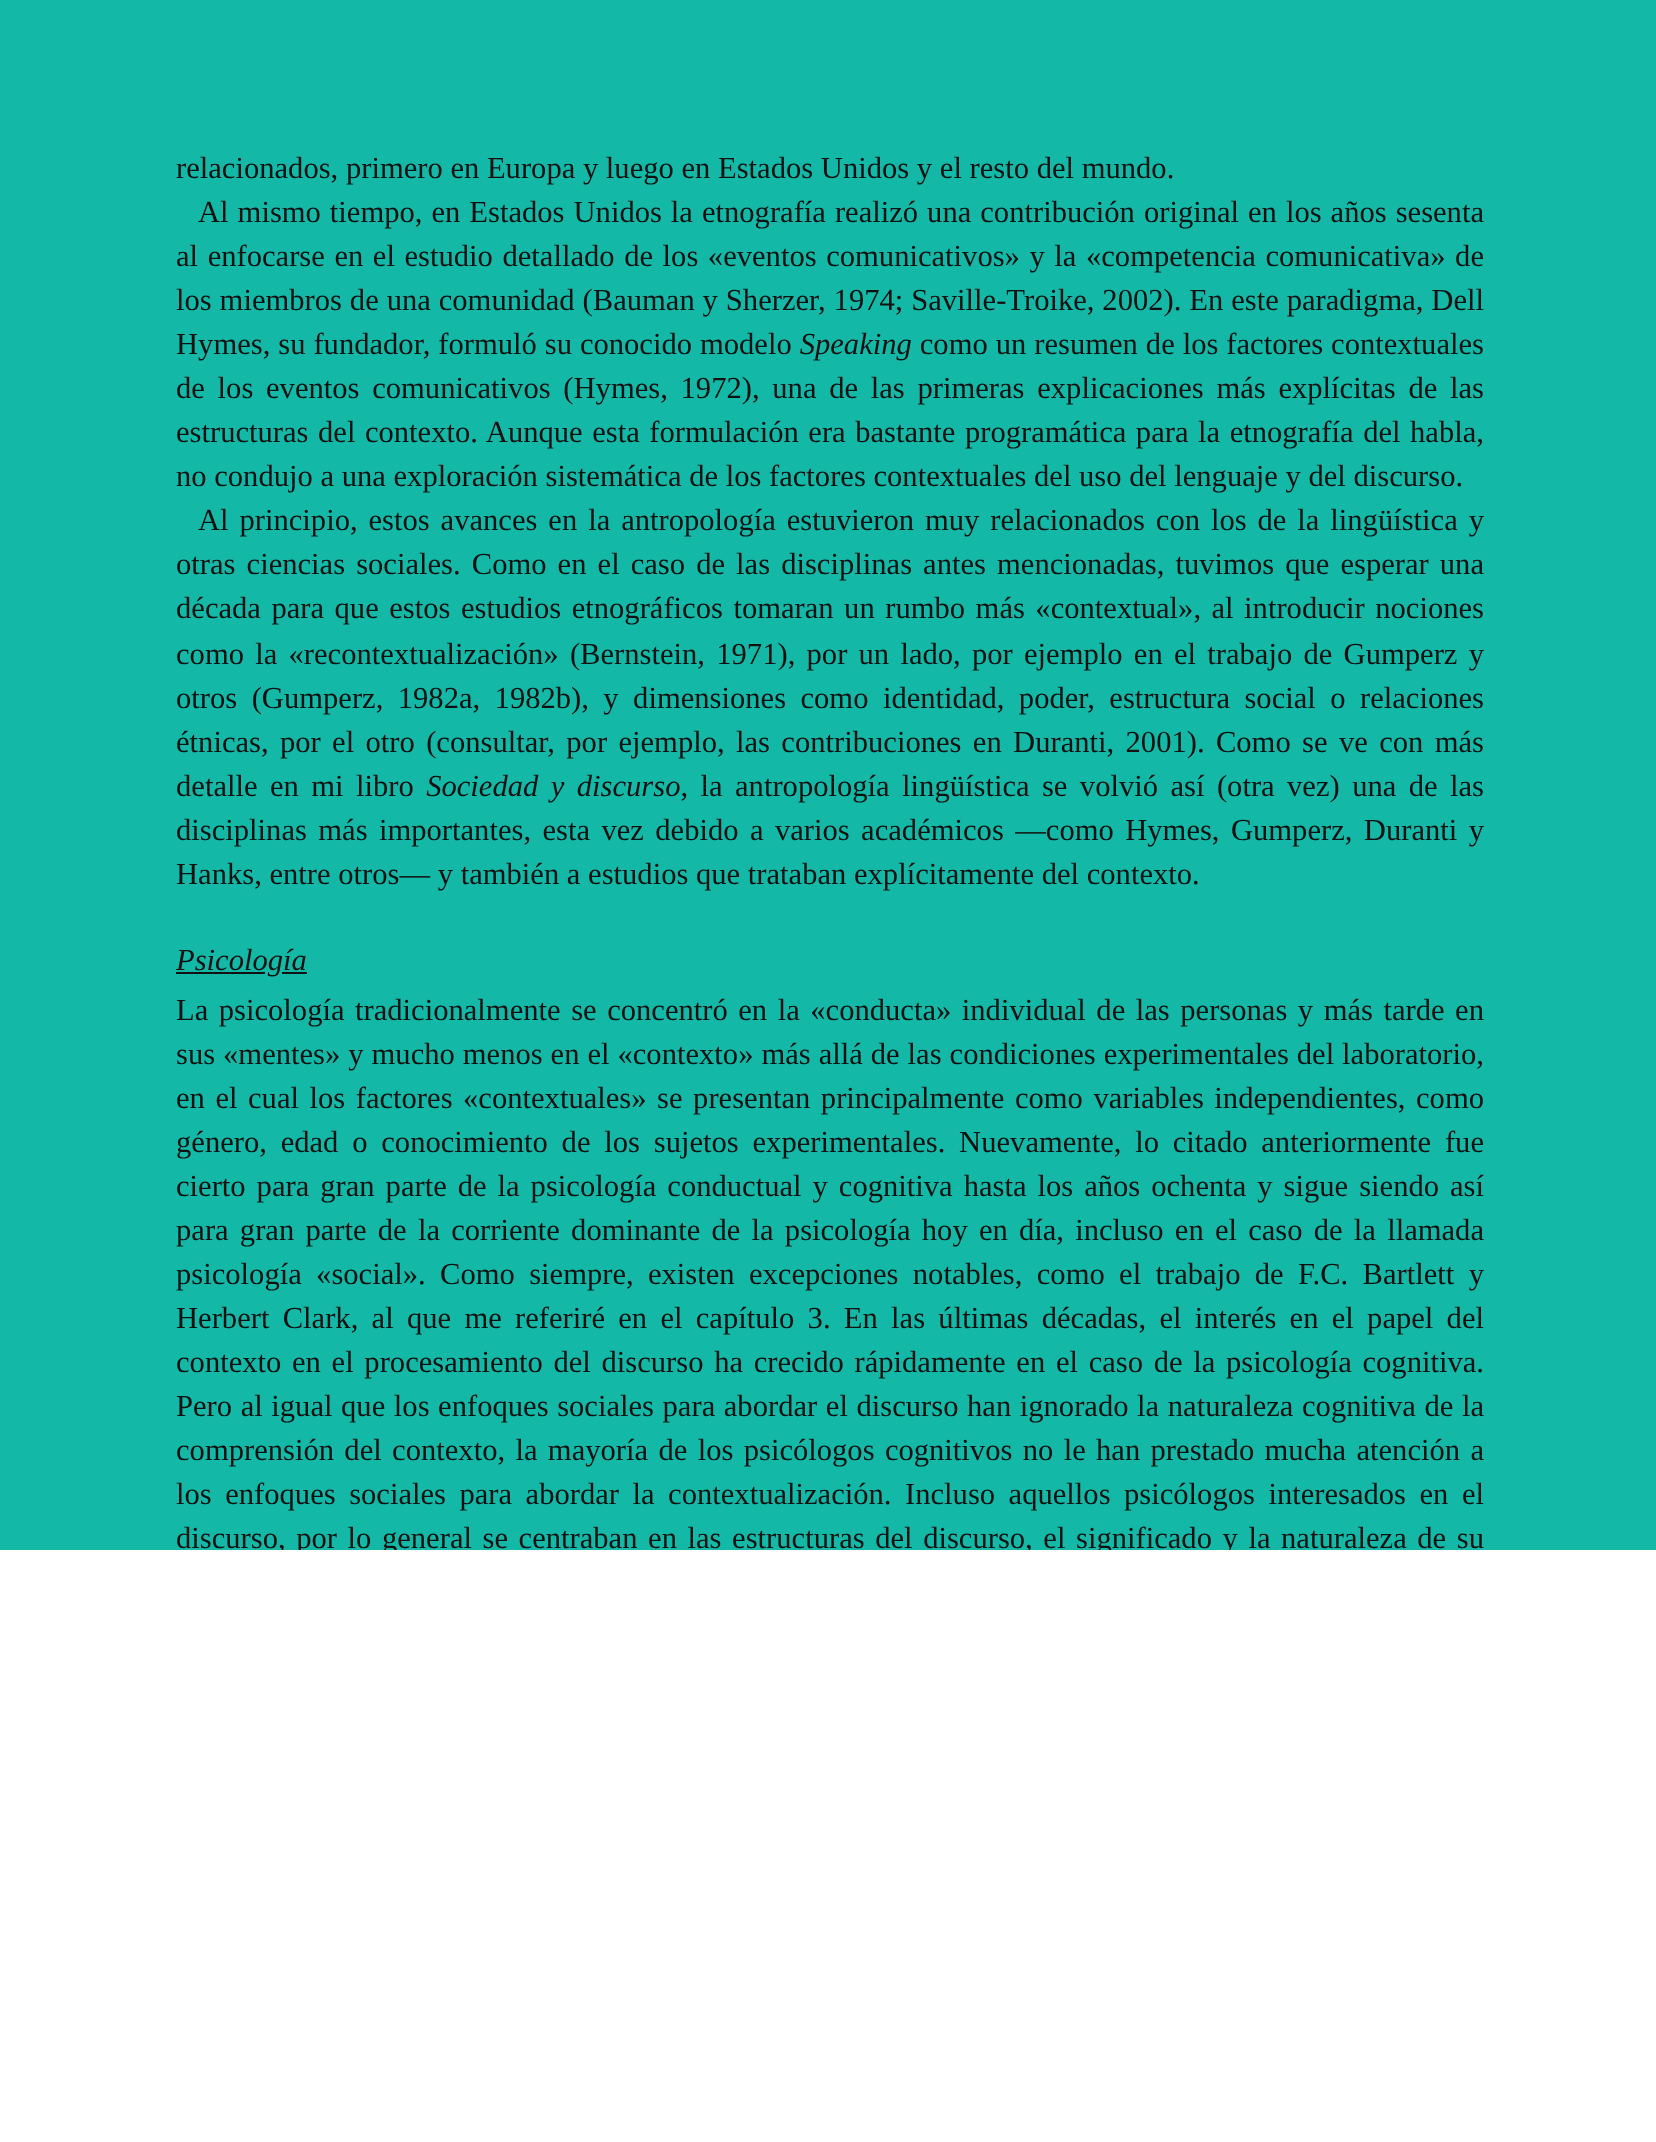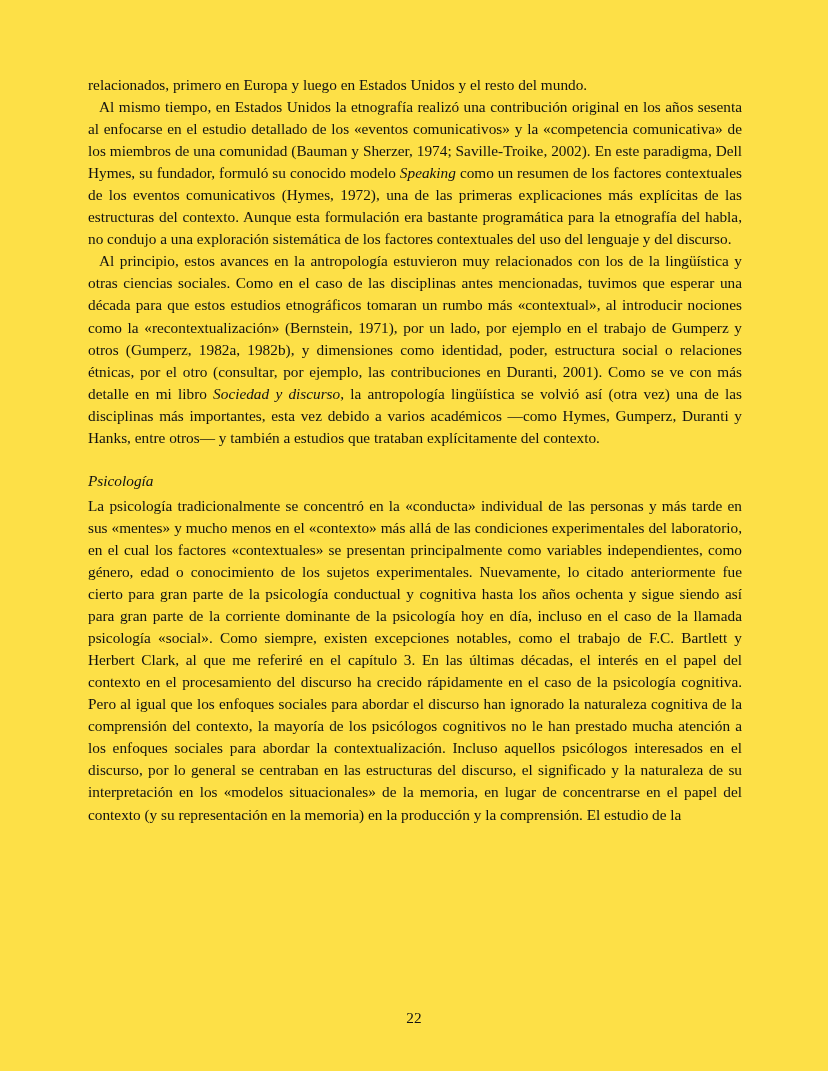--- a/index.html
+++ b/index.html
@@ -8,22 +8,22 @@
     padding: 0;
     background: #ffffff;
   }
   body {
     font-family: "Liberation Serif", "DejaVu Serif", serif;
     color: #111111;
   }
   .page {
     position: relative;
     width: 828px;
-    height: 1071px;
-    background: #fde047;
+    height: 775px;
+    background: #14b8a6;
     overflow: hidden;
     box-sizing: border-box;
   }
   .text-column {
     position: absolute;
     left: 88px;
     top: 74px;
     width: 654px;
   }
   p.body-par {
@@ -39,20 +39,21 @@
     text-indent: 11px;
   }
   h2.section-heading {
     margin: 0;
     font-size: 15.3px;
     line-height: 22.05px;
     font-style: italic;
     font-weight: normal;
     text-align: left;
     color: #111111;
+    text-decoration: underline;
   }
   .gap-before-heading { height: 21px; }
   .gap-after-heading  { height: 3px; }
   .page-number {
     position: absolute;
     left: 0;
     top: 1008px;
     width: 828px;
     text-align: center;
     font-size: 15.3px;

